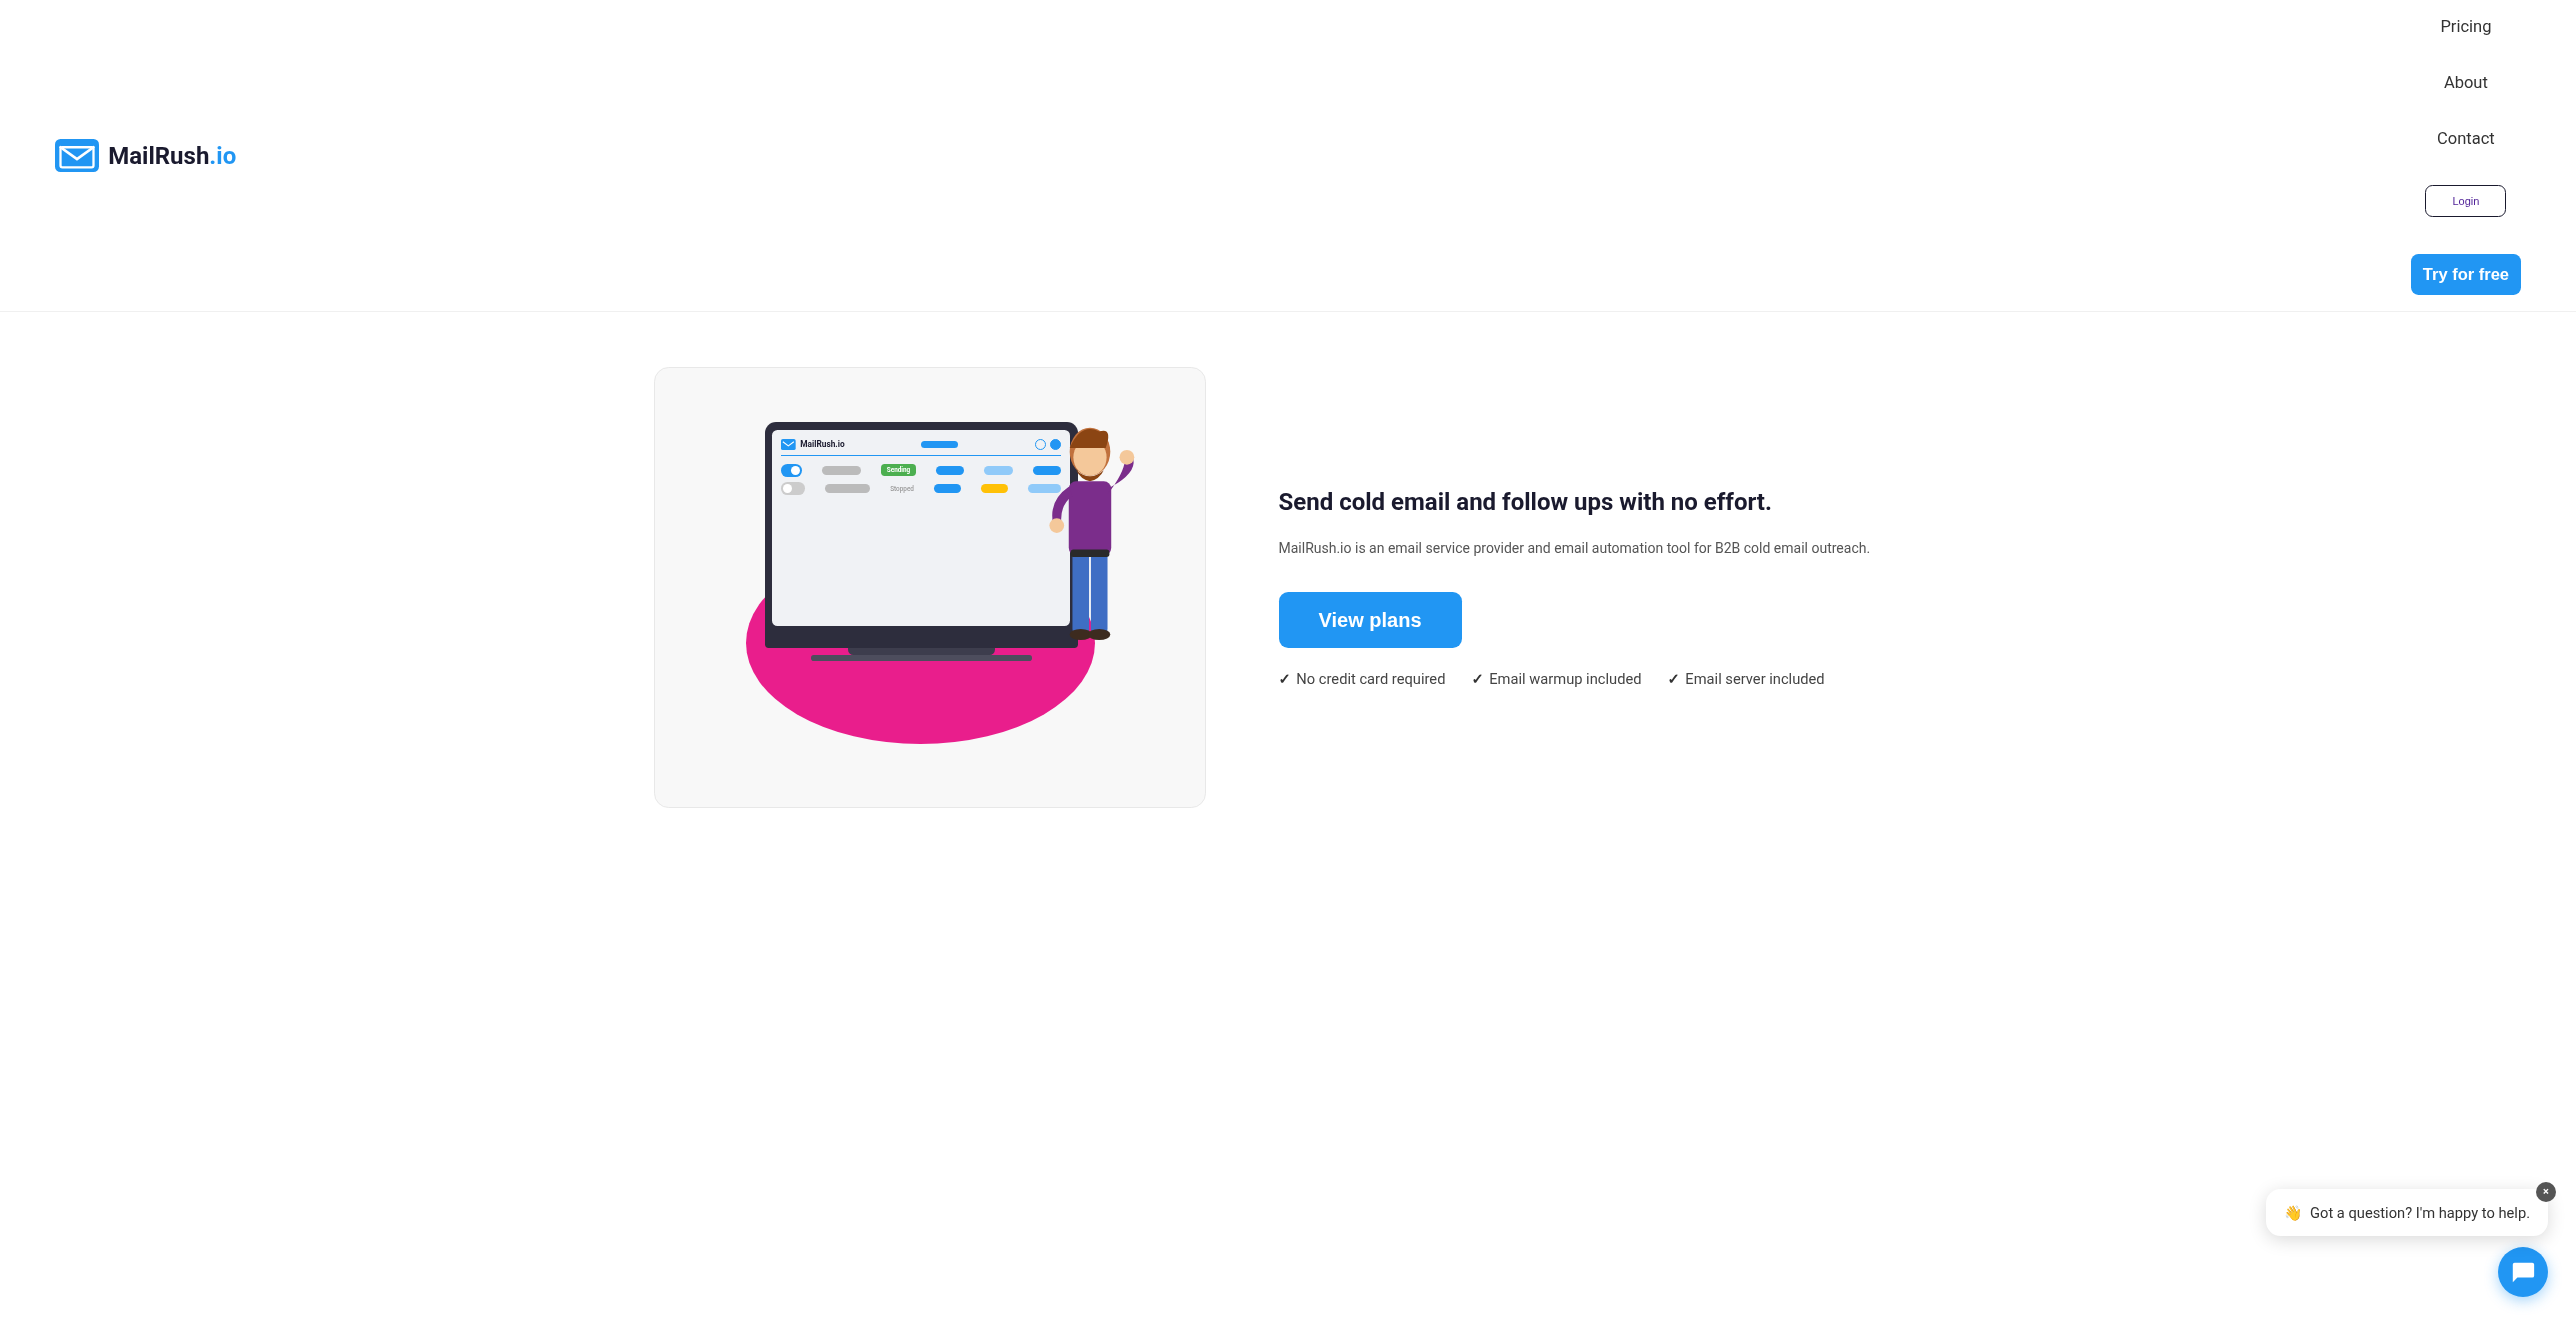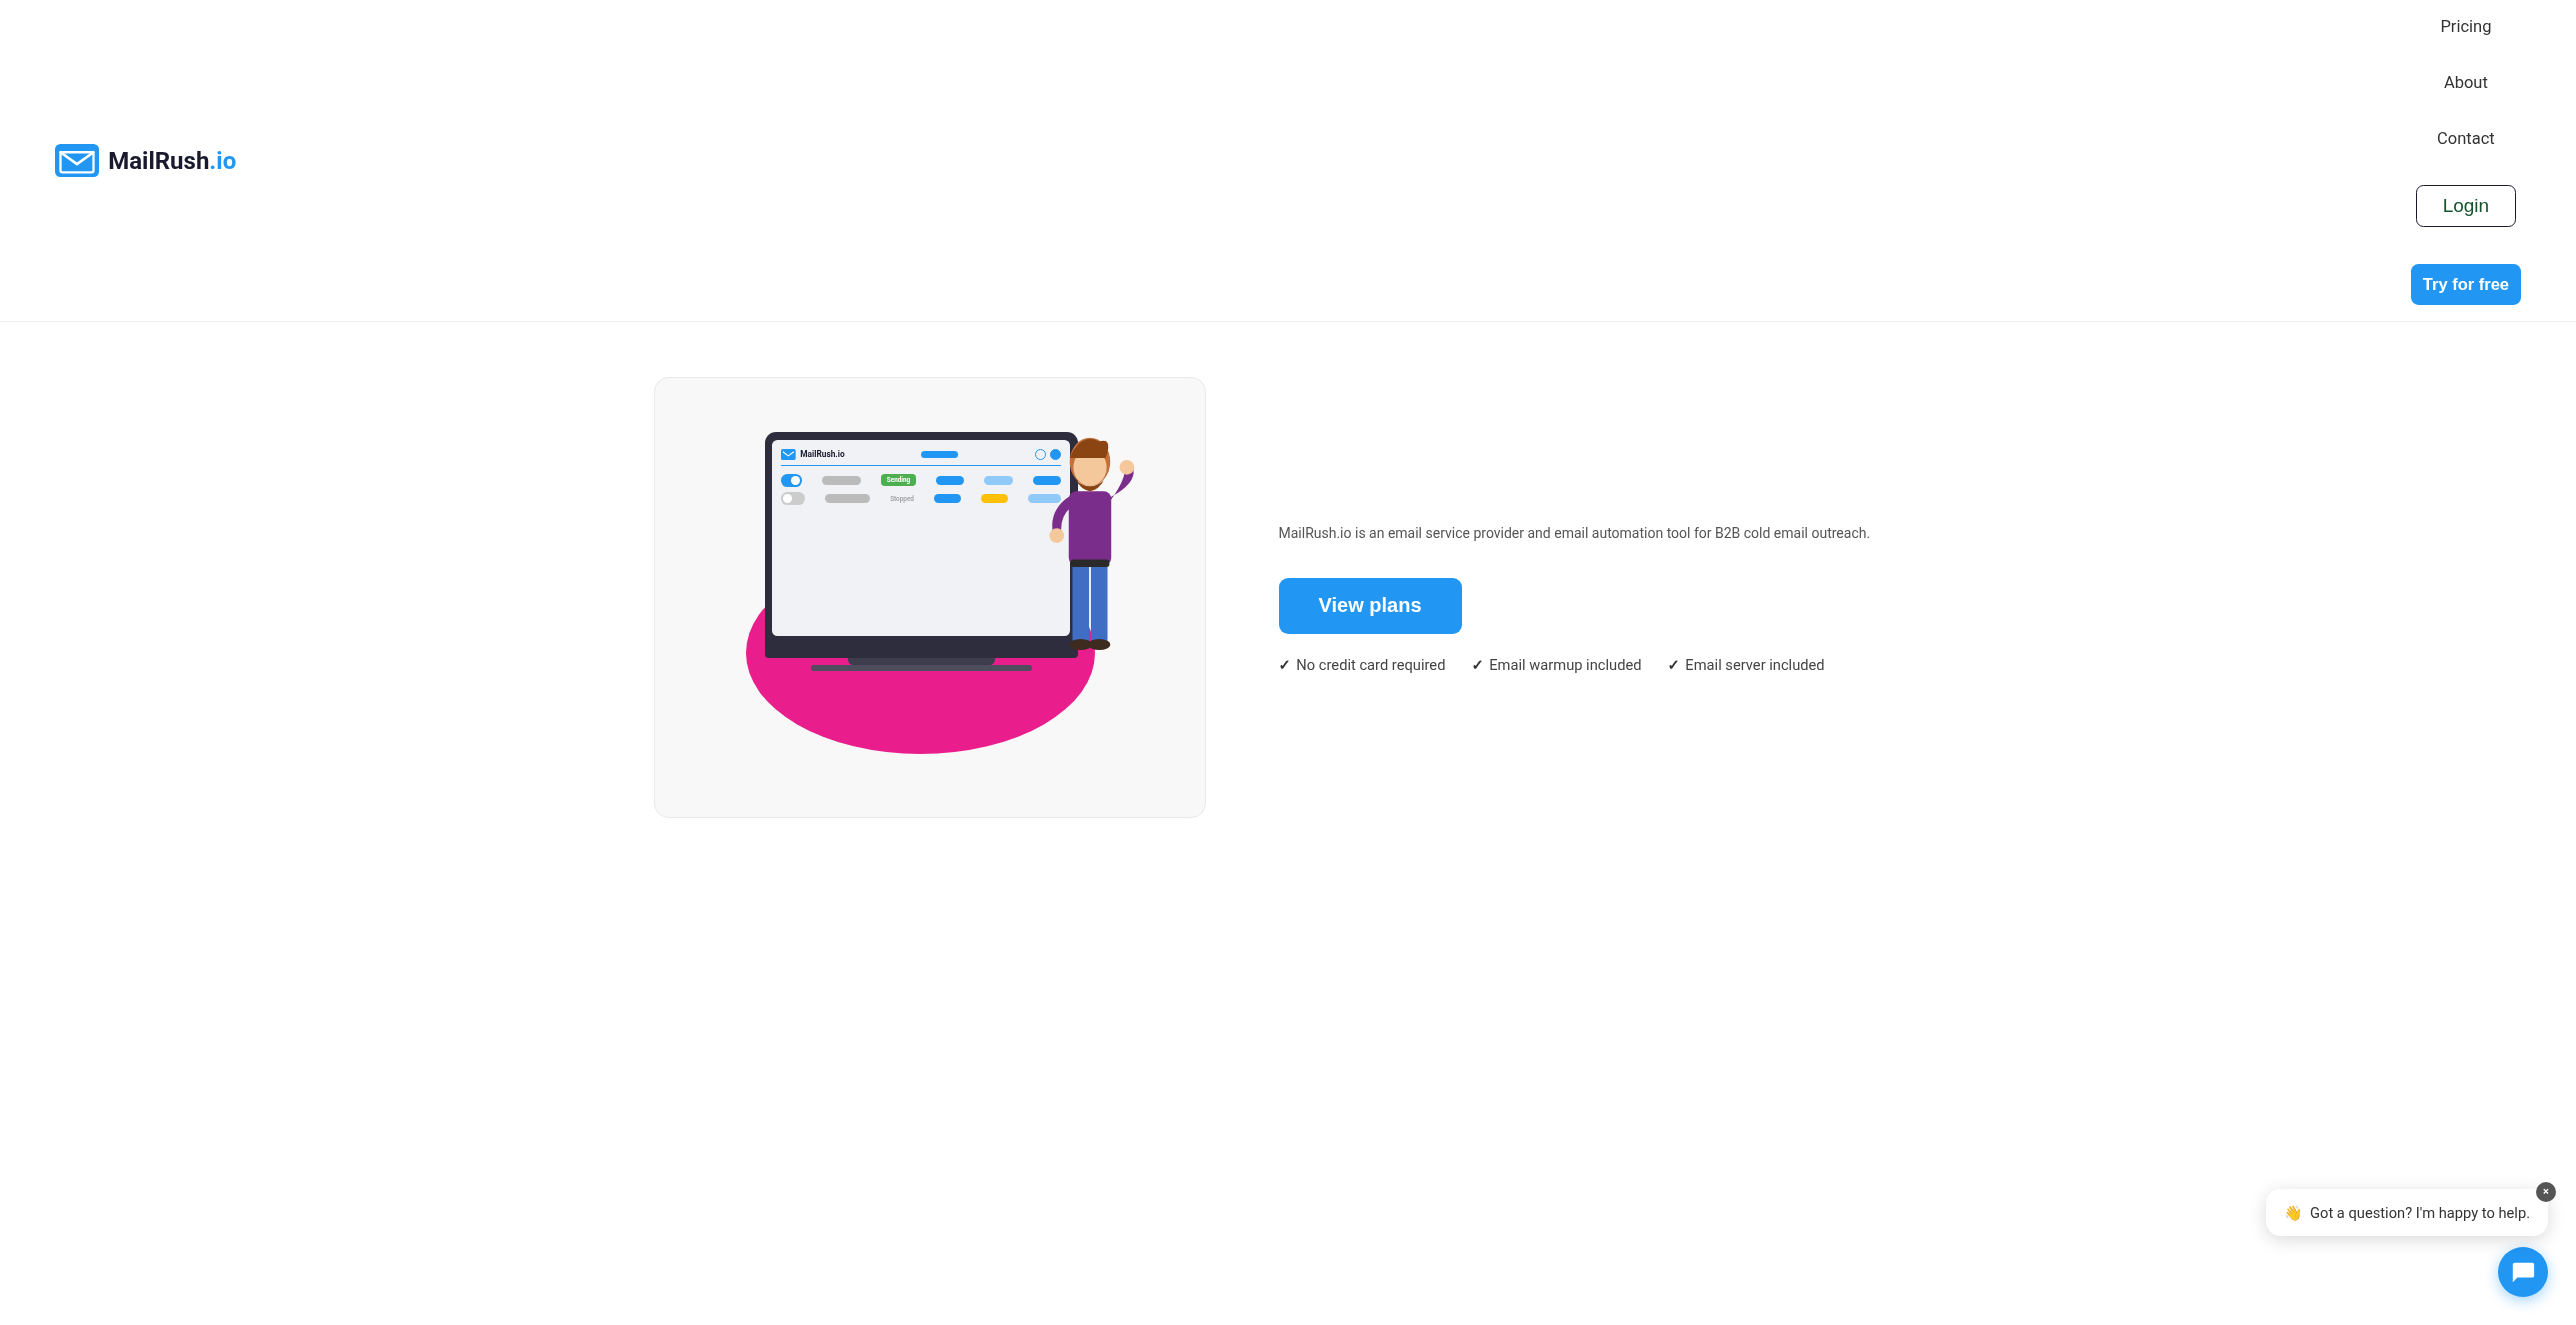--- a/index.html
+++ b/index.html
@@ -62,24 +62,24 @@
       font-size: 16.5px;
       color: #333;
       text-decoration: none;
       font-weight: 400;
       cursor: pointer;
     }
 
     .btn-login {
       border: 1.8px solid #1a1a2e;
       background: transparent;
-      color: #14532d;
+      color: #4c1d95;
       padding: 9.2px 26px;
       border-radius: 7.4px;
-      font-size: 19px;
+      font-size: 11px;
       font-weight: 500;
       cursor: pointer;
     }
 
     .btn-try {
       background: #2196f3;
       color: #fff;
       border: none;
       padding: 11px 12px;
       border-radius: 7.4px;
@@ -563,20 +563,21 @@
           <ellipse cx="75" cy="240" rx="12" ry="6" fill="#3d2b1f"></ellipse>
 
           <rect x="44" y="148" width="42" height="8" rx="3" fill="#2a2a2a"></rect>
         </svg>
       </div>
 
     </div>
   </div>
 
   <div class="hero-content">
+    <p class="hero-subtitle">Send cold email and follow ups with no effort.</p>
     <p class="hero-desc">MailRush.io is an email service provider and email automation tool for B2B cold email outreach.</p>
 
     <button class="btn-view-plans">View plans</button>
 
     <div class="hero-features">
       <div class="feature-item">
         <span class="check-mark">✓</span>
         <span>No credit card required</span>
       </div>
       <div class="feature-item">

